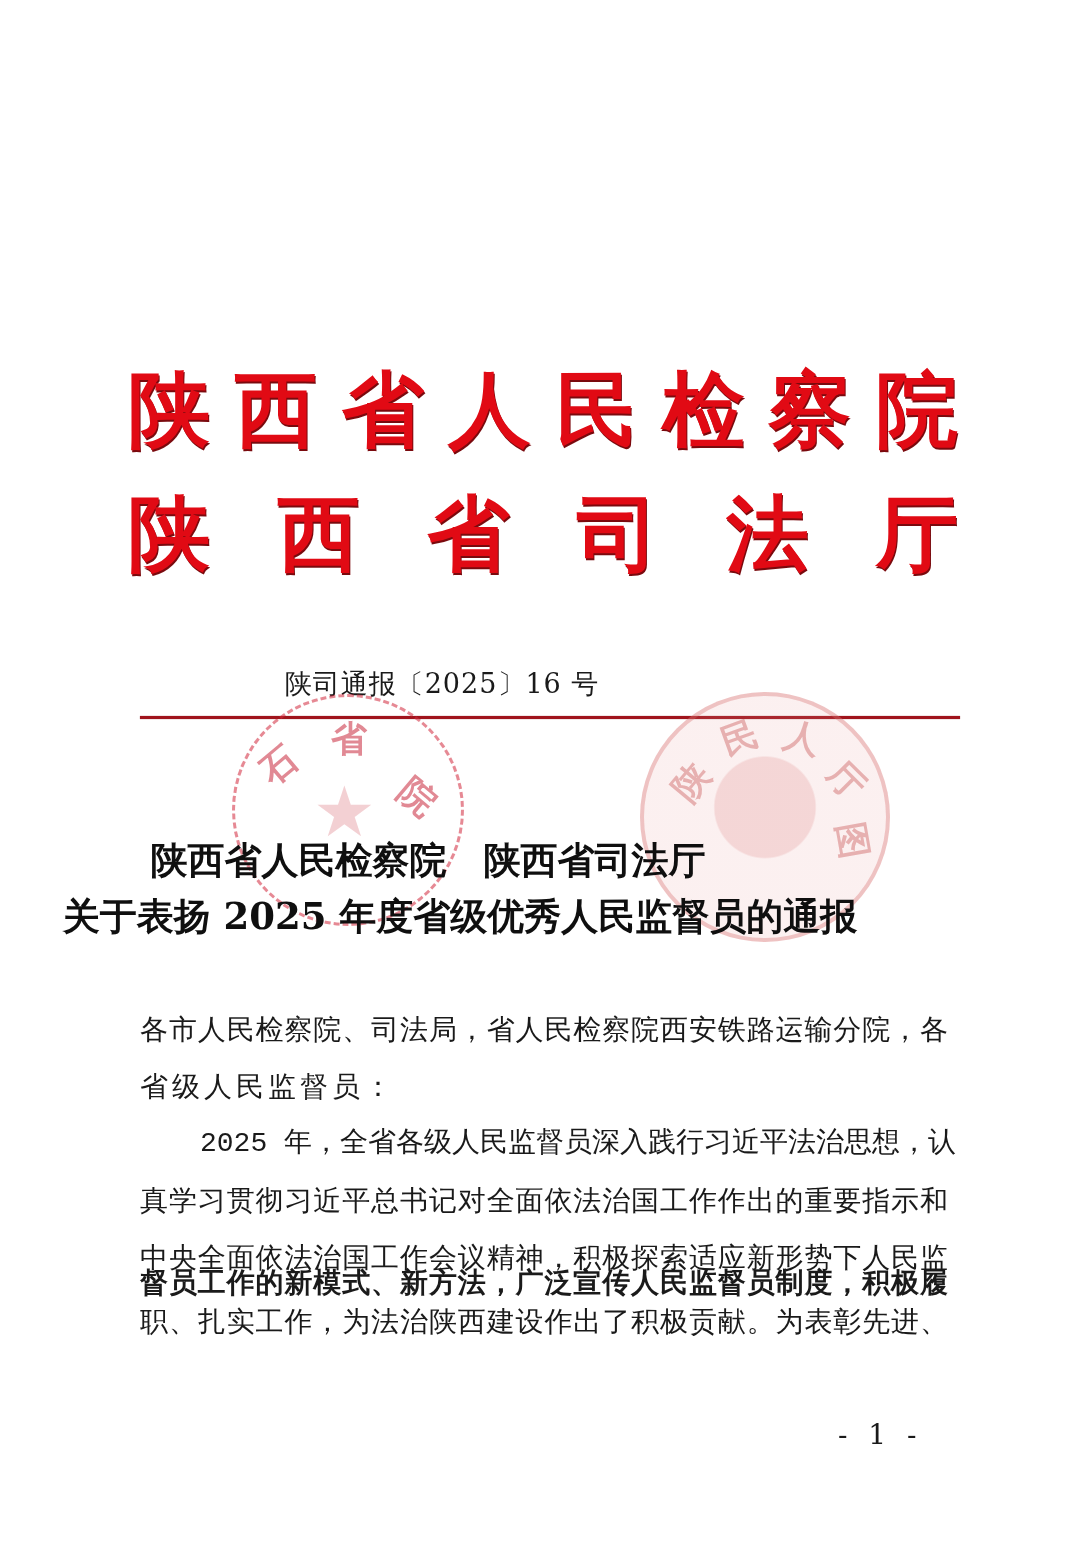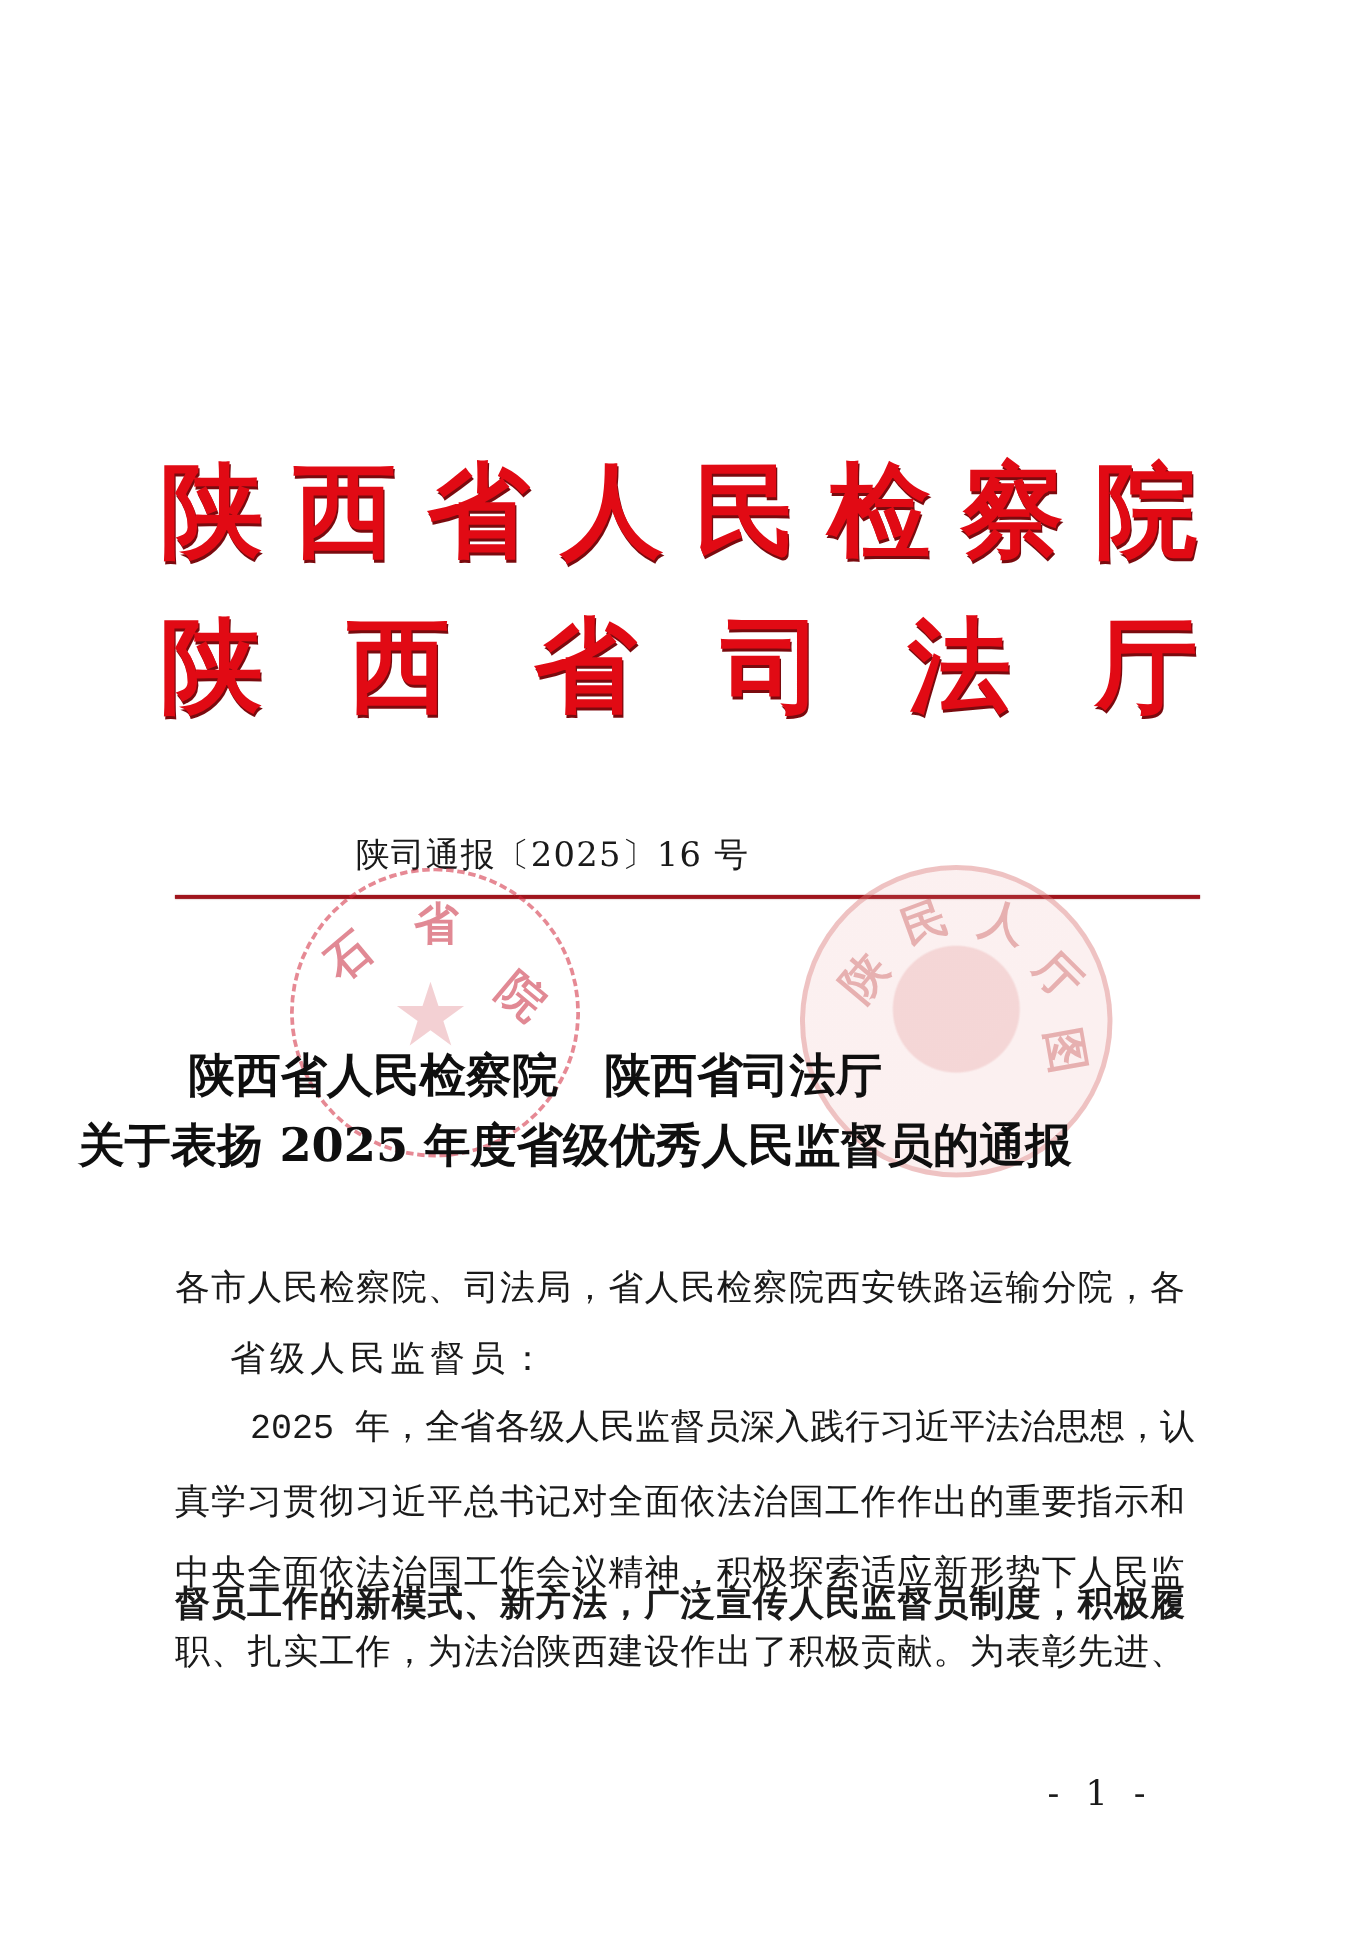--- a/index.html
+++ b/index.html
@@ -133,21 +133,20 @@
       font-size: 28px;
       color: #1a1a1a;
       white-space: nowrap;
       display: flex;
       justify-content: flex-start;
       line-height: 40px;
     }
     .body-line.short {
       justify-content: flex-start;
       letter-spacing: 4px;
-      margin-left: 44px;
     }
     .body-line.indent {
       left: 200px;
       width: 748px;
     }
     .body-line .txt {
       display: block;
       width: 100%;
       text-align-last: justify;
       text-align: justify;

